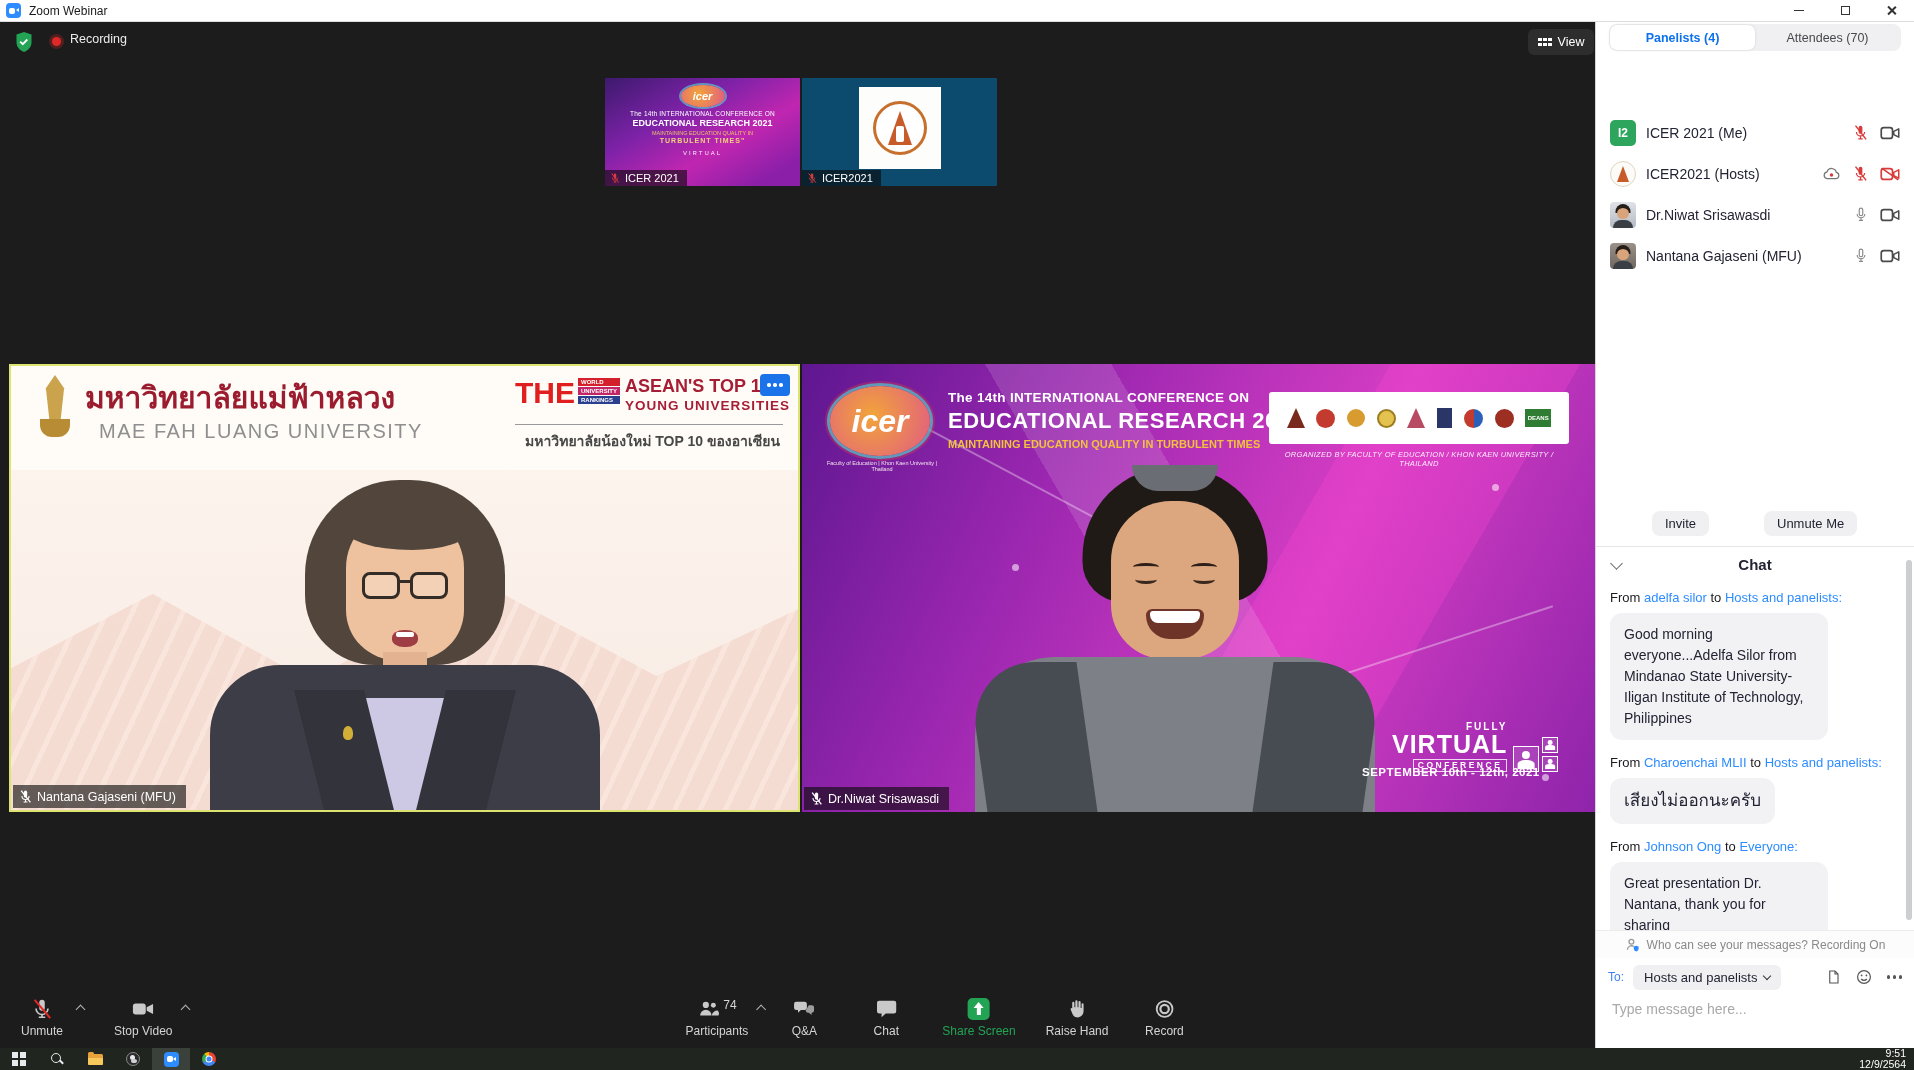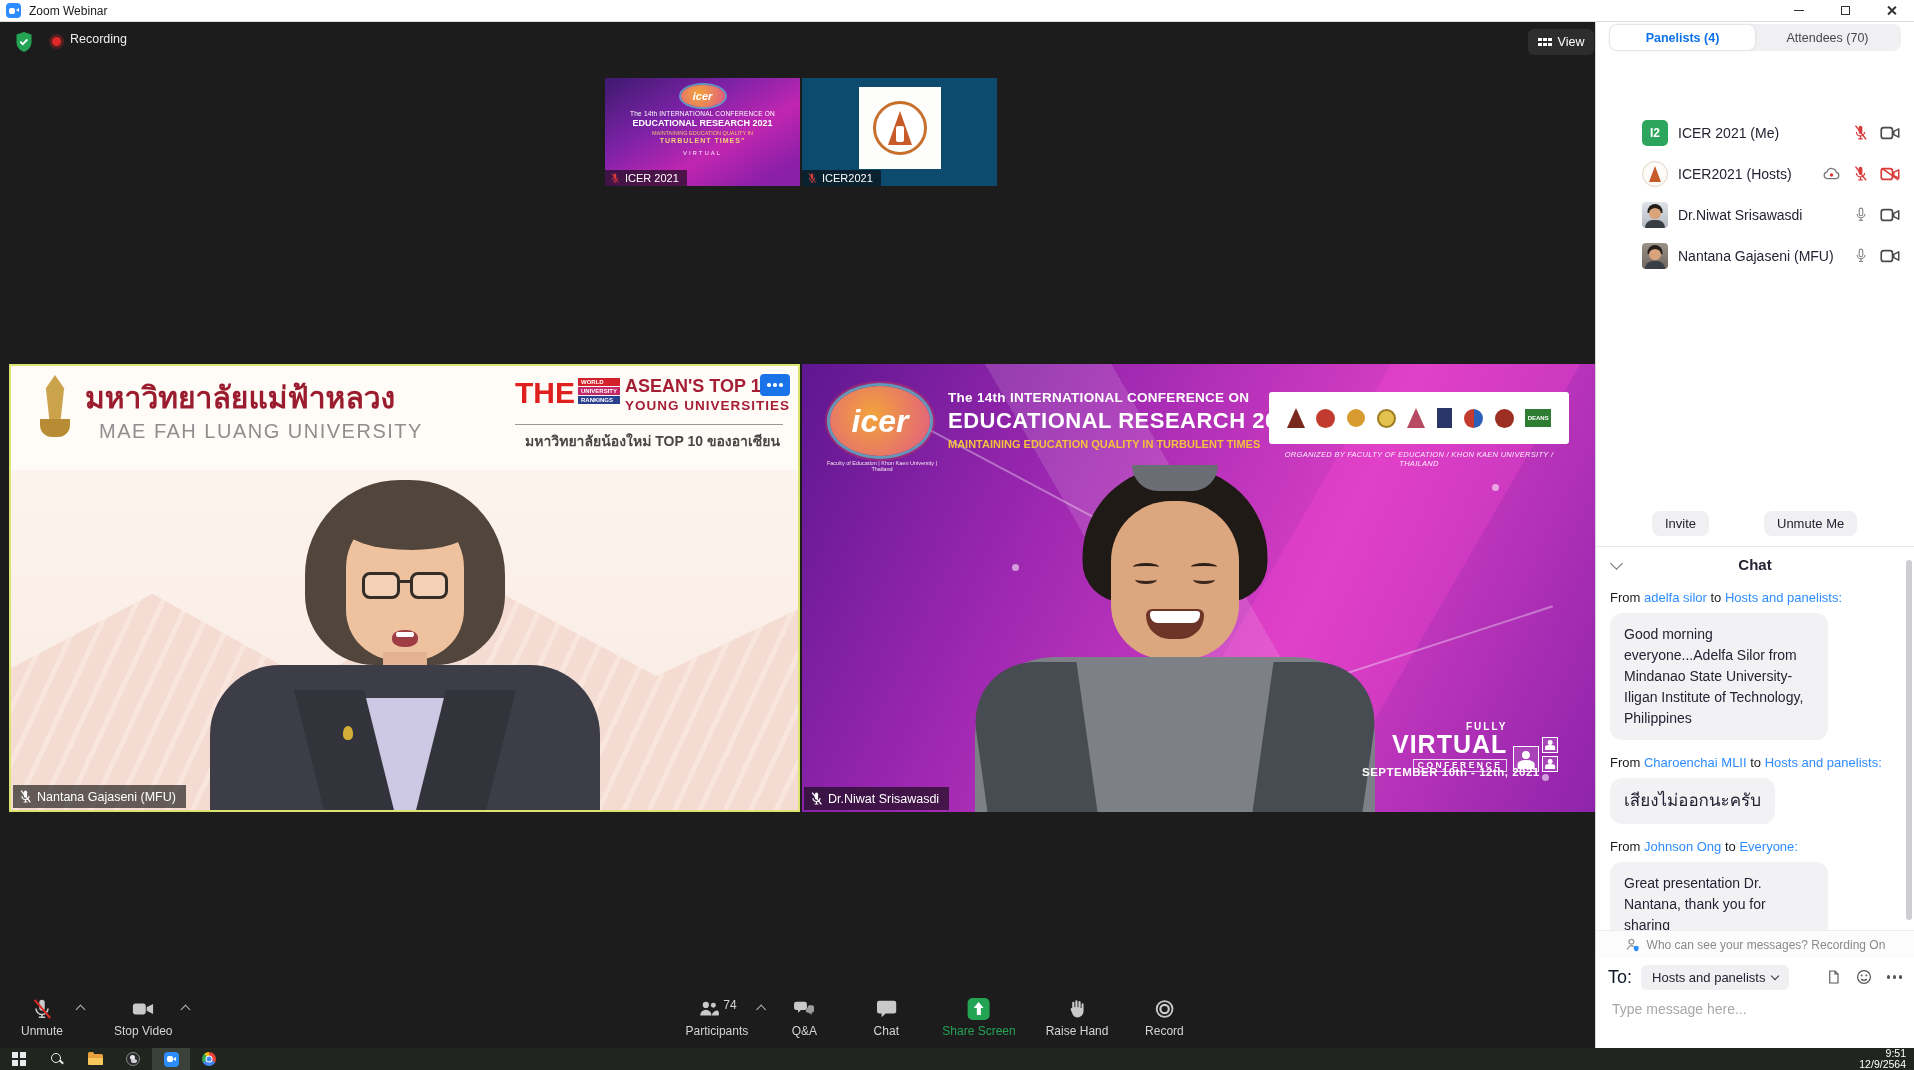--- a/index.html
+++ b/index.html
@@ -159,21 +159,21 @@
 
   
   .sidebar{position:absolute;left:1595px;top:22px;width:319px;height:1026px;background:#fff;border-left:1px solid #d5d5d5;}
   .sec-header{position:relative;height:42px;display:flex;align-items:center;justify-content:center;}
   .sec-title{font-size:15px;font-weight:bold;color:#232333;}
   .chev-dn{position:absolute;left:16px;top:16px;width:9px;height:9px;border-left:1.8px solid #666;border-top:1.8px solid #666;transform:rotate(225deg);}
   .tabs{margin:2px 13px 0;height:27px;background:#f0f0f3;border-radius:8px;display:flex;padding:1px;}
   .tab{flex:1;display:flex;align-items:center;justify-content:center;font-size:12.5px;color:#47484d;border-radius:7px;}
   .tab.active{background:#fff;color:#0E72ED;font-weight:bold;box-shadow:0 0 3px rgba(0,0,0,.12);}
   .prows{position:absolute;left:0;right:0;top:90px;}
-  .prow{height:41px;display:flex;align-items:center;padding:0 14px;margin-left:32px;}
+  .prow{height:41px;display:flex;align-items:center;padding:0 14px;}
   .pavatar{width:26px;height:26px;margin-right:10px;flex:none;}
   .av-green{background:#2ea55c;border-radius:5px;color:#fff;font-size:12px;font-weight:bold;display:flex;align-items:center;justify-content:center;}
   .av-host{border-radius:50%;background:#fdfbf7;border:1px solid #e0d4c4;position:relative;}
   .av-host::before{content:"";position:absolute;left:50%;top:4px;transform:translateX(-50%);border-left:6px solid transparent;border-right:6px solid transparent;border-bottom:16px solid #c75b2a;}
   .av-photo{position:relative;border-radius:4px;overflow:hidden;background:linear-gradient(#dfe3e8,#b4bac2);}
   .av-photo.dark{background:linear-gradient(#9a9289,#6f675f);}
   .av-photo .hr{position:absolute;left:50%;top:2px;transform:translateX(-50%);width:15px;height:9px;border-radius:8px 8px 0 0;background:#241d18;}
   .av-photo .hd{position:absolute;left:50%;top:6px;transform:translateX(-50%);width:12px;height:11px;border-radius:50%;background:#d9a47c;}
   .av-photo .bd{position:absolute;left:50%;bottom:-3px;transform:translateX(-50%);width:20px;height:11px;border-radius:8px 8px 0 0;background:#3a3f46;}
   .pname{font-size:14px;color:#232333;flex:1;white-space:nowrap;overflow:hidden;}
@@ -185,21 +185,21 @@
   .chat-header{position:absolute;left:0;right:0;top:527px;height:30px;display:flex;align-items:center;justify-content:center;}
   .chat-header .chev-dn{top:10px;}
   .chat-body{position:absolute;left:14px;right:16px;top:568px;}
   .cmeta{font-size:13px;color:#1b1b20;margin-bottom:8px;}
   .cmeta .blue{color:#2D8CFF;}
   .cbubble{width:fit-content;max-width:218px;background:#f2f2f5;border-radius:12px;padding:11px 14px;font-size:14px;line-height:21px;color:#232333;margin-bottom:15px;}
   .cbubble.thai{font-size:17px;line-height:24px;}
   .chat-scroll{position:absolute;right:2px;top:538px;width:6px;height:360px;border-radius:3px;background:#cdced2;}
   .privacy-row{position:absolute;left:0;right:0;top:908px;height:28px;background:#fcfcfc;border-top:1px solid #ececec;display:flex;align-items:center;justify-content:center;gap:6px;font-size:12px;color:#8a8a8a;}
   .to-row{position:absolute;left:0;right:0;top:940px;height:30px;display:flex;align-items:center;padding:0 12px;gap:9px;}
-  .to-label{font-size:18px;color:#0f172a;}
+  .to-label{font-size:12px;color:#3b82f6;}
   .to-pill{display:flex;align-items:center;gap:7px;background:#f0f0f3;border:none;border-radius:6px;padding:5px 11px;font-size:13px;color:#232333;}
   .pill-caret{width:6px;height:6px;border-left:1.5px solid #333;border-top:1.5px solid #333;transform:rotate(225deg);margin-top:-3px;}
   .to-icons{margin-left:auto;display:flex;align-items:center;gap:15px;}
   .dots3{display:flex;gap:2.5px;}
   .dots3 i{background:#555;}
   .chat-input-row{position:absolute;left:14px;right:14px;top:978px;}
   .chat-input{width:100%;border:none;outline:none;font-size:14px;color:#333;background:transparent;}
   .chat-input::placeholder{color:#a8a8a8;}
 
   

